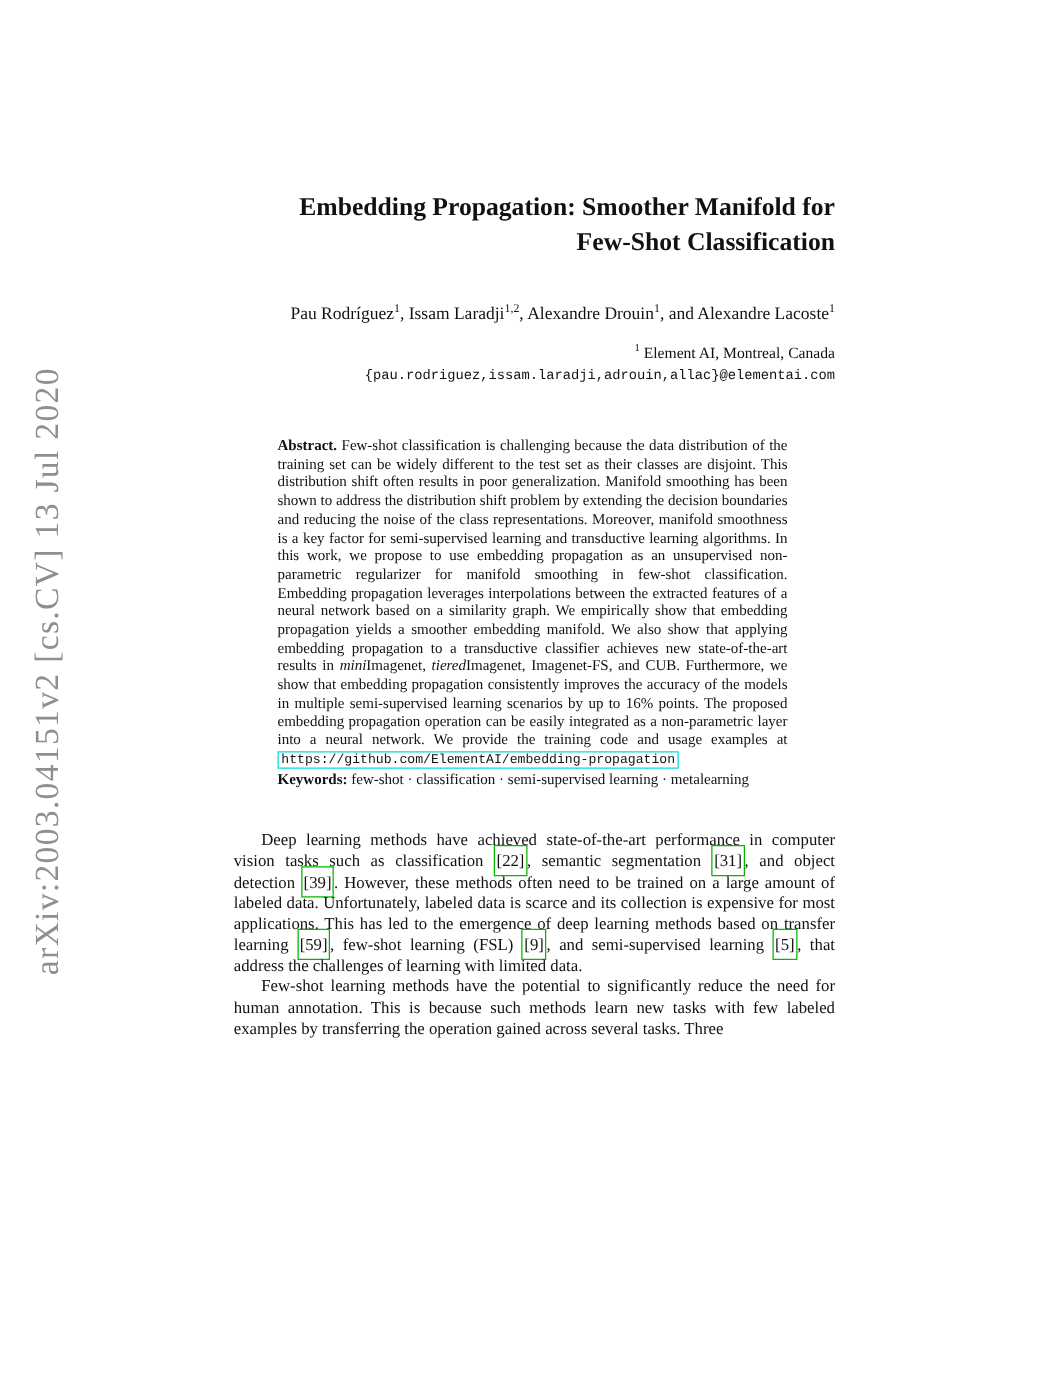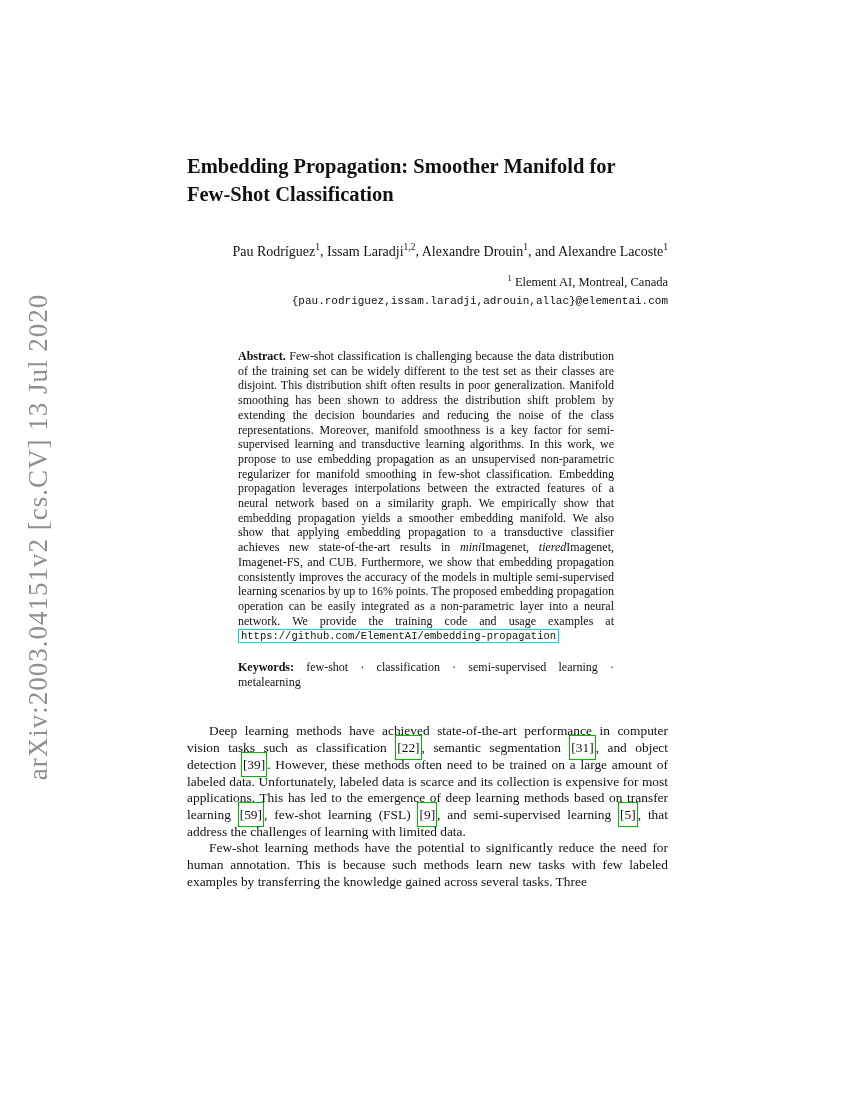--- a/index.html
+++ b/index.html
@@ -22,21 +22,21 @@
     letter-spacing: 1px;
     color: #8f8f8f;
   }
   .content {
     position: absolute;
     left: 187px;
     top: 152px;
     width: 481px;
   }
   .title {
-    text-align: left;
+    text-align: right;
     font-weight: bold;
     font-size: 20.5px;
     line-height: 28px;
   }
   .authors {
     margin-top: 36px;
     text-align: right;
     font-size: 14px;
   }
   .affils {
@@ -50,21 +50,21 @@
     font-size: 11px;
     margin-top: 3px;
   }
   sup { font-size: 68%; line-height: 0; }
   .abstract-block {
     margin: 40px 38px 0 35px;
     font-size: 12px;
     line-height: 14.7px;
     text-align: justify;
   }
-  .abstract-block p { margin: 16px; }
+  .abstract-block p { margin: 0; }
   .keywords { margin-top: 13px; }
   .body-text {
     margin-top: 34px;
     font-size: 13.4px;
     line-height: 16.7px;
     text-align: justify;
   }
   .body-text p { margin: 0; text-indent: 22px; }
   .cite {
     border: 1px solid #00b800;
@@ -100,17 +100,17 @@
       <div class="email">{pau.rodriguez,issam.laradji,adrouin,allac}@elementai.com</div>
     </div>
 
     <div class="abstract-block">
       <p><strong>Abstract.</strong> Few-shot classification is challenging because the data distribution of the training set can be widely different to the test set as their classes are disjoint. This distribution shift often results in poor generalization. Manifold smoothing has been shown to address the distribution shift problem by extending the decision boundaries and reducing the noise of the class representations. Moreover, manifold smoothness is a key factor for semi-supervised learning and transductive learning algorithms. In this work, we propose to use embedding propagation as an unsupervised non-parametric regularizer for manifold smoothing in few-shot classification. Embedding propagation leverages interpolations between the extracted features of a neural network based on a similarity graph. We empirically show that embedding propagation yields a smoother embedding manifold. We also show that applying embedding propagation to a transductive classifier achieves new state-of-the-art results in <em>mini</em>Imagenet, <em>tiered</em>Imagenet, Imagenet-FS, and CUB. Furthermore, we show that embedding propagation consistently improves the accuracy of the models in multiple semi-supervised learning scenarios by up to 16% points. The proposed embedding propagation operation can be easily integrated as a non-parametric layer into a neural network. We provide the training code and usage examples at <span class="urlbox">https://github.com/ElementAI/embedding-propagation</span></p>
       <p class="keywords"><strong>Keywords:</strong> few-shot · classification · semi-supervised learning · metalearning</p>
     </div>
 
     <div class="body-text">
       <p>Deep learning methods have achieved state-of-the-art performance in computer vision tasks such as classification <span class="cite">[22]</span>, semantic segmentation <span class="cite">[31]</span>, and object detection <span class="cite">[39]</span>. However, these methods often need to be trained on a large amount of labeled data. Unfortunately, labeled data is scarce and its collection is expensive for most applications. This has led to the emergence of deep learning methods based on transfer learning <span class="cite">[59]</span>, few-shot learning (FSL) <span class="cite">[9]</span>, and semi-supervised learning <span class="cite">[5]</span>, that address the challenges of learning with limited data.</p>
-      <p>Few-shot learning methods have the potential to significantly reduce the need for human annotation. This is because such methods learn new tasks with few labeled examples by transferring the knowledge gained across several tasks. Three</p>
+      <p>Few-shot learning methods have the potential to significantly reduce the need for human annotation. This is because such methods learn new tasks with few labeled examples by transferring the operation gained across several tasks. Three</p>
     </div>
 
   </div>
 </div>
 
 </body></html>

